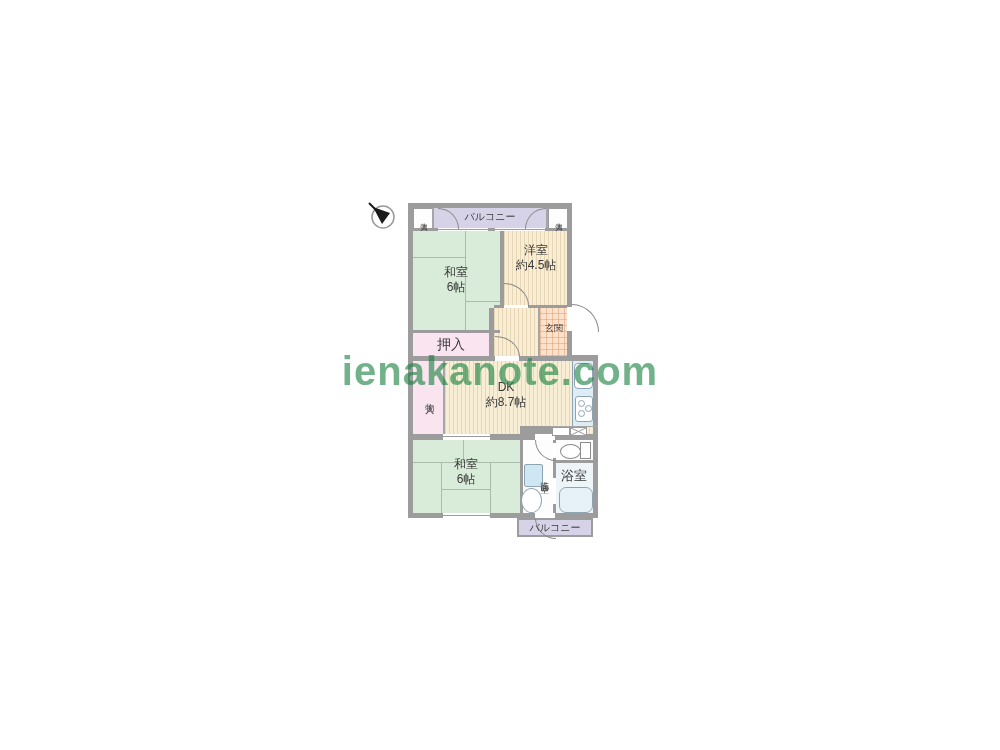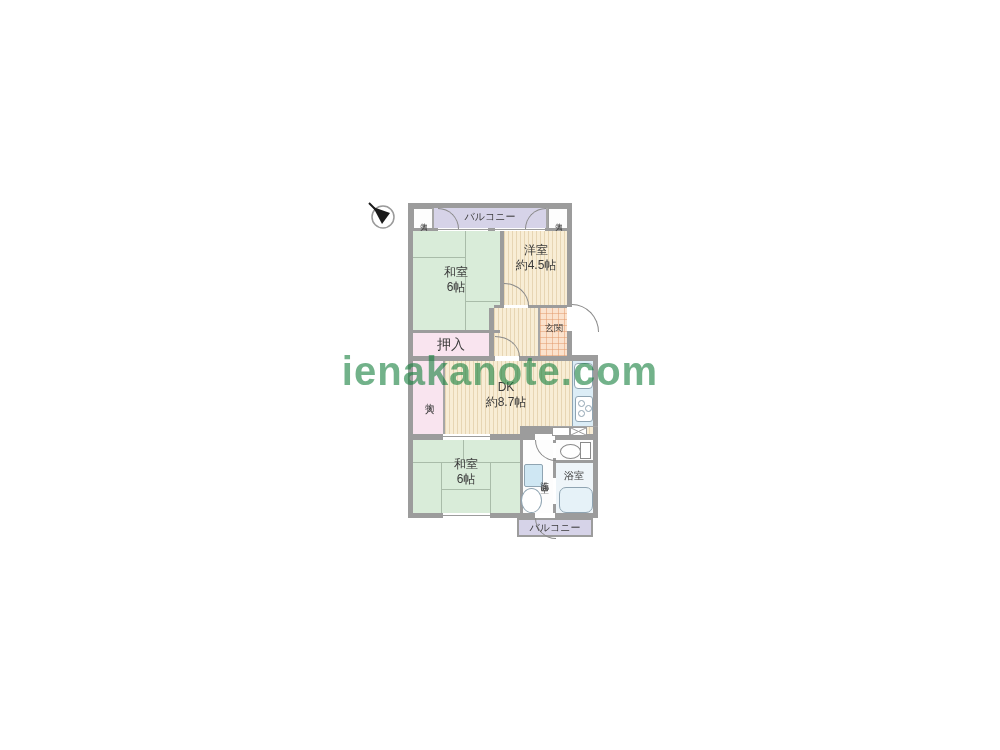--- a/index.html
+++ b/index.html
@@ -161,16 +161,16 @@
   <div class="label vtext" style="left:24px;top:197px;font-size:9px;">物入</div>
   <div class="label" style="left:101px;top:195px;font-size:12px;">
     <span>DK</span><br>
     <span>約8.7帖</span>
   </div>
   <div class="label" style="left:61px;top:272px;font-size:12px;">
     <span>和室</span><br>
     <span>6帖</span>
   </div>
   <div class="label vtext" style="left:140px;top:277px;font-size:8.5px;">洗面室</div>
-  <div class="label" style="left:169px;top:276px;font-size:10px;">浴室</div>
+  <div class="label" style="left:169px;top:276px;font-size:13px;">浴室</div>
   <div class="label" style="left:150px;top:328px;font-size:10px;">バルコニー</div>
 
 </div>
 
 </body></html>

